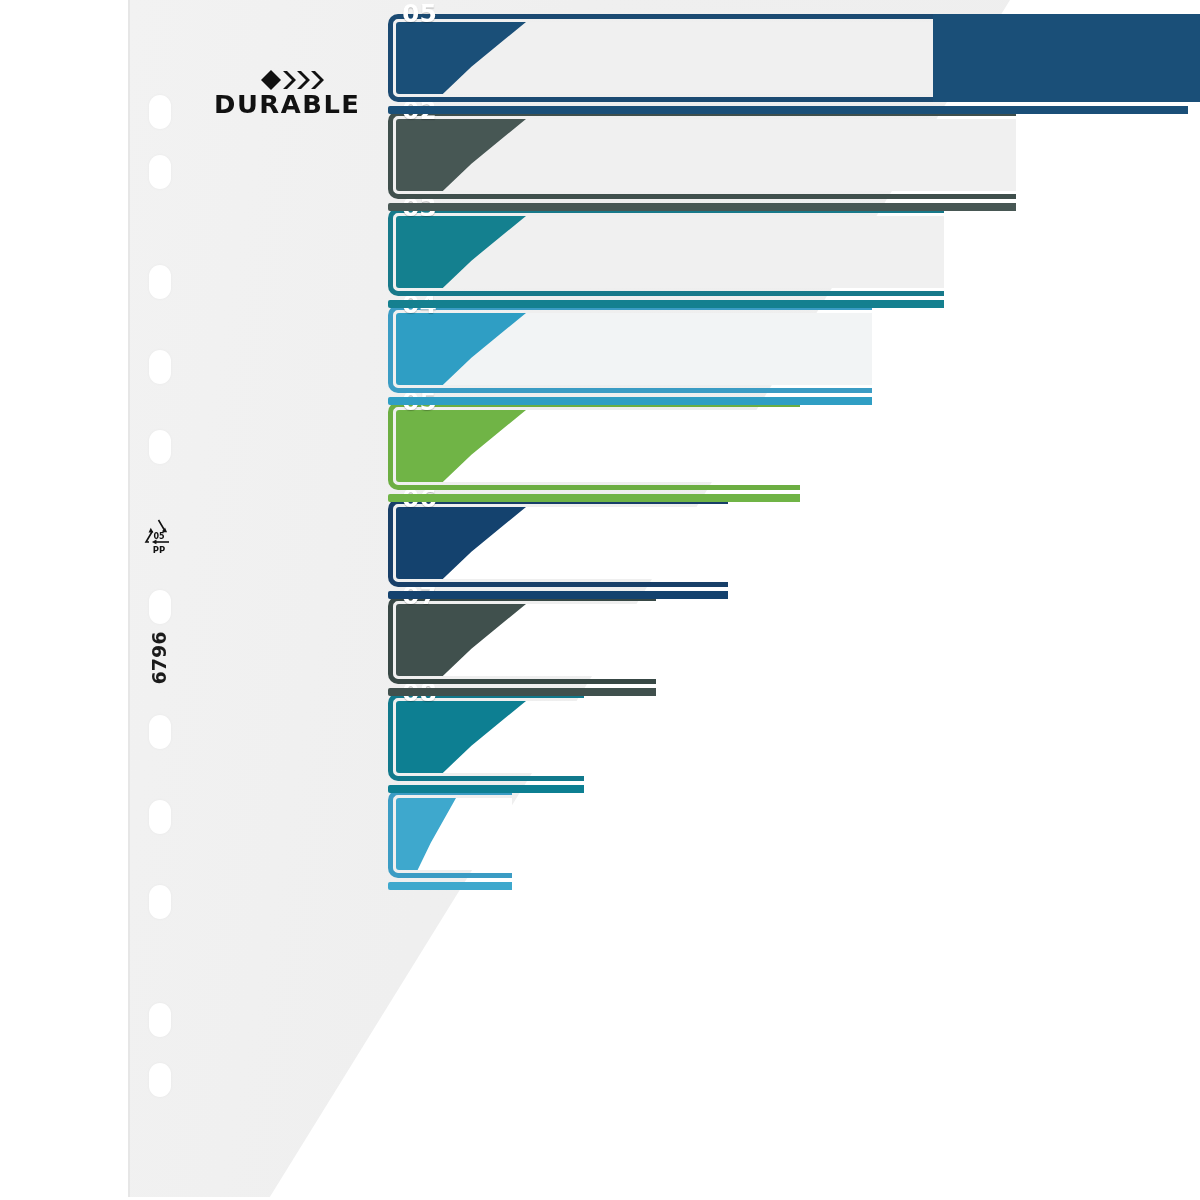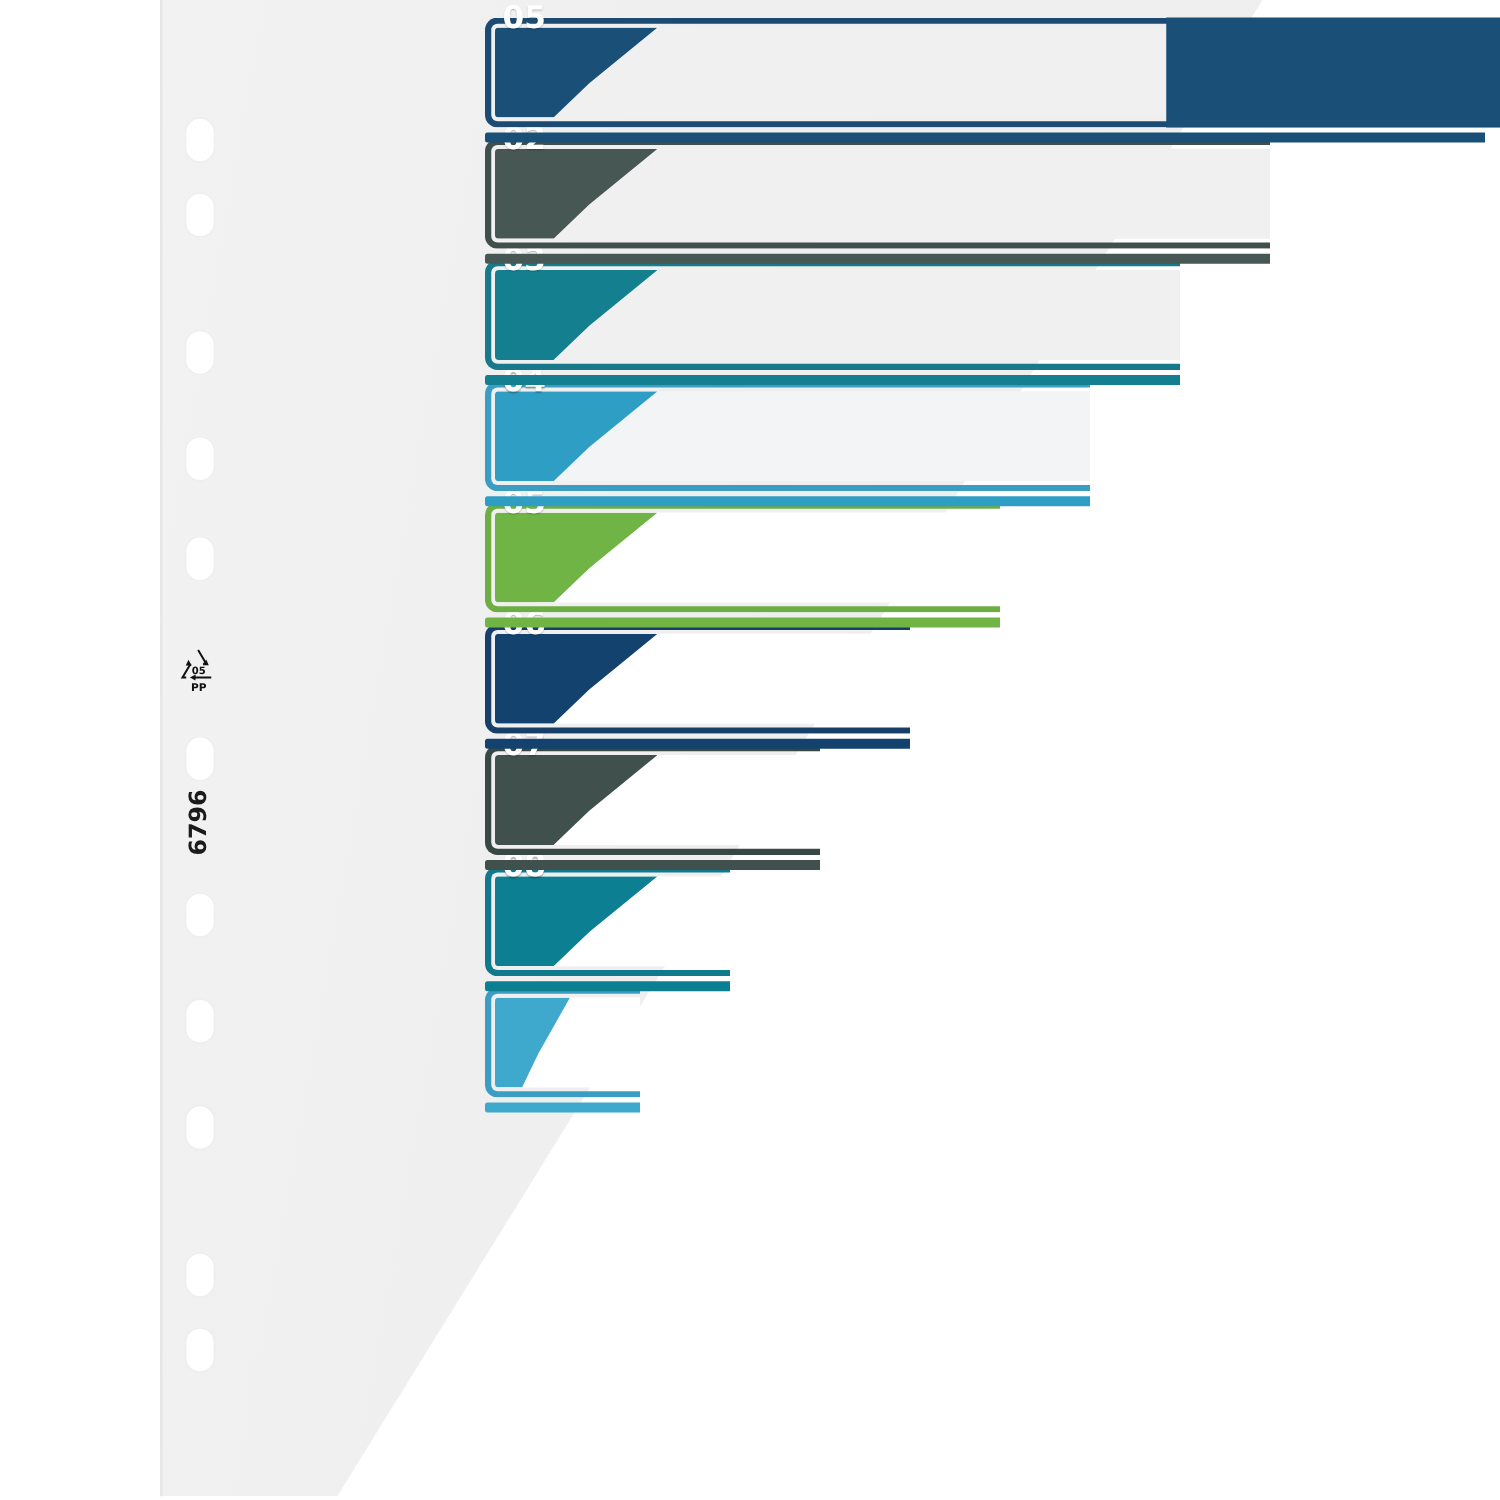--- a/index.html
+++ b/index.html
@@ -151,20 +151,29 @@
       <div class="hole" style="top: 350px;"></div>
       <div class="hole" style="top: 430px;"></div>
       <div class="hole" style="top: 590px;"></div>
       <div class="hole" style="top: 715px;"></div>
       <div class="hole" style="top: 800px;"></div>
       <div class="hole" style="top: 885px;"></div>
       <div class="hole" style="top: 1003px;"></div>
       <div class="hole" style="top: 1063px;"></div>
     </div>
 
+  <div class="logo">
+    <svg class="logo-mark" viewBox="0 0 70 20">
+      <polygon points="10,0 20,10 10,20 0,10" fill="#111111"></polygon>
+      <polygon points="22,1 31,10 22,19 26,19 35,10 26,1" fill="#111111"></polygon>
+      <polygon points="36,1 45,10 36,19 40,19 49,10 40,1" fill="#111111"></polygon>
+      <polygon points="50,1 59,10 50,19 54,19 63,10 54,1" fill="#111111"></polygon>
+    </svg>
+    <div class="logo-word">DURABLE</div>
+  </div>
 
   <div class="recycle">
     <svg viewBox="0 0 42 42">
       <g fill="none" stroke="#111111" stroke-width="1.6" stroke-linejoin="miter">
         <path d="M20.5 6 L27 17 L24.5 17"></path>
         <path d="M14.5 17 L8 28 L11 28"></path>
         <path d="M31 28 L18 28"></path>
       </g>
       <polygon points="27,13.5 29,18.2 24.3,18.2" fill="#111111"></polygon>
       <polygon points="12.8,13.8 10.6,18.4 15.3,18.6" fill="#111111"></polygon>

